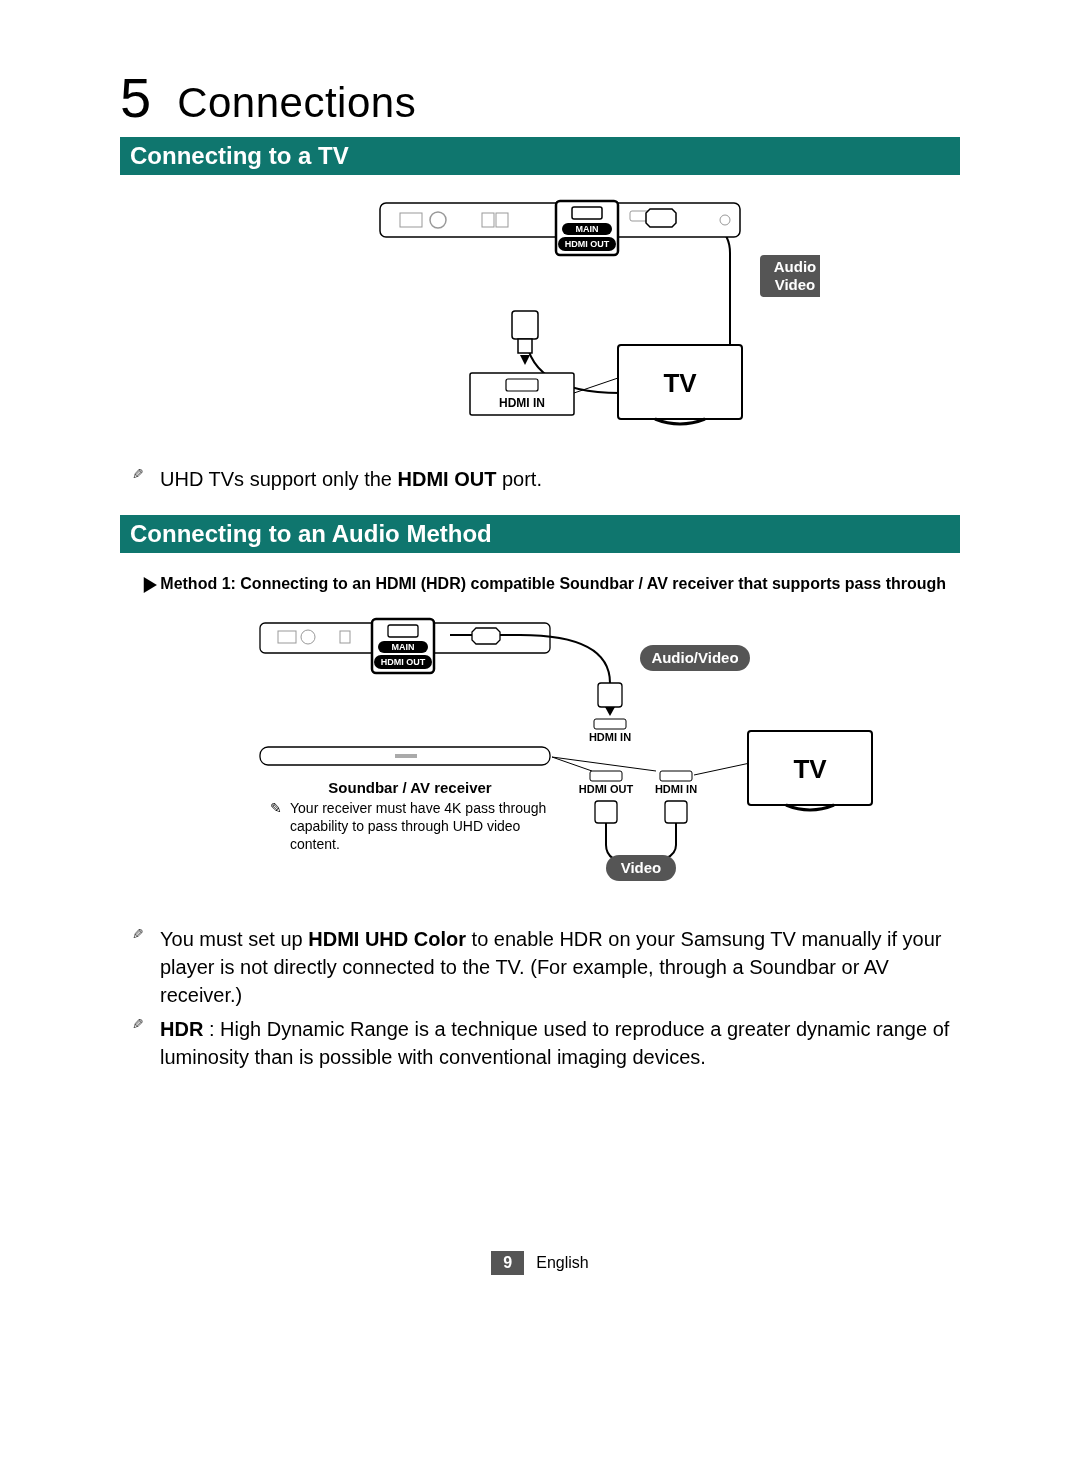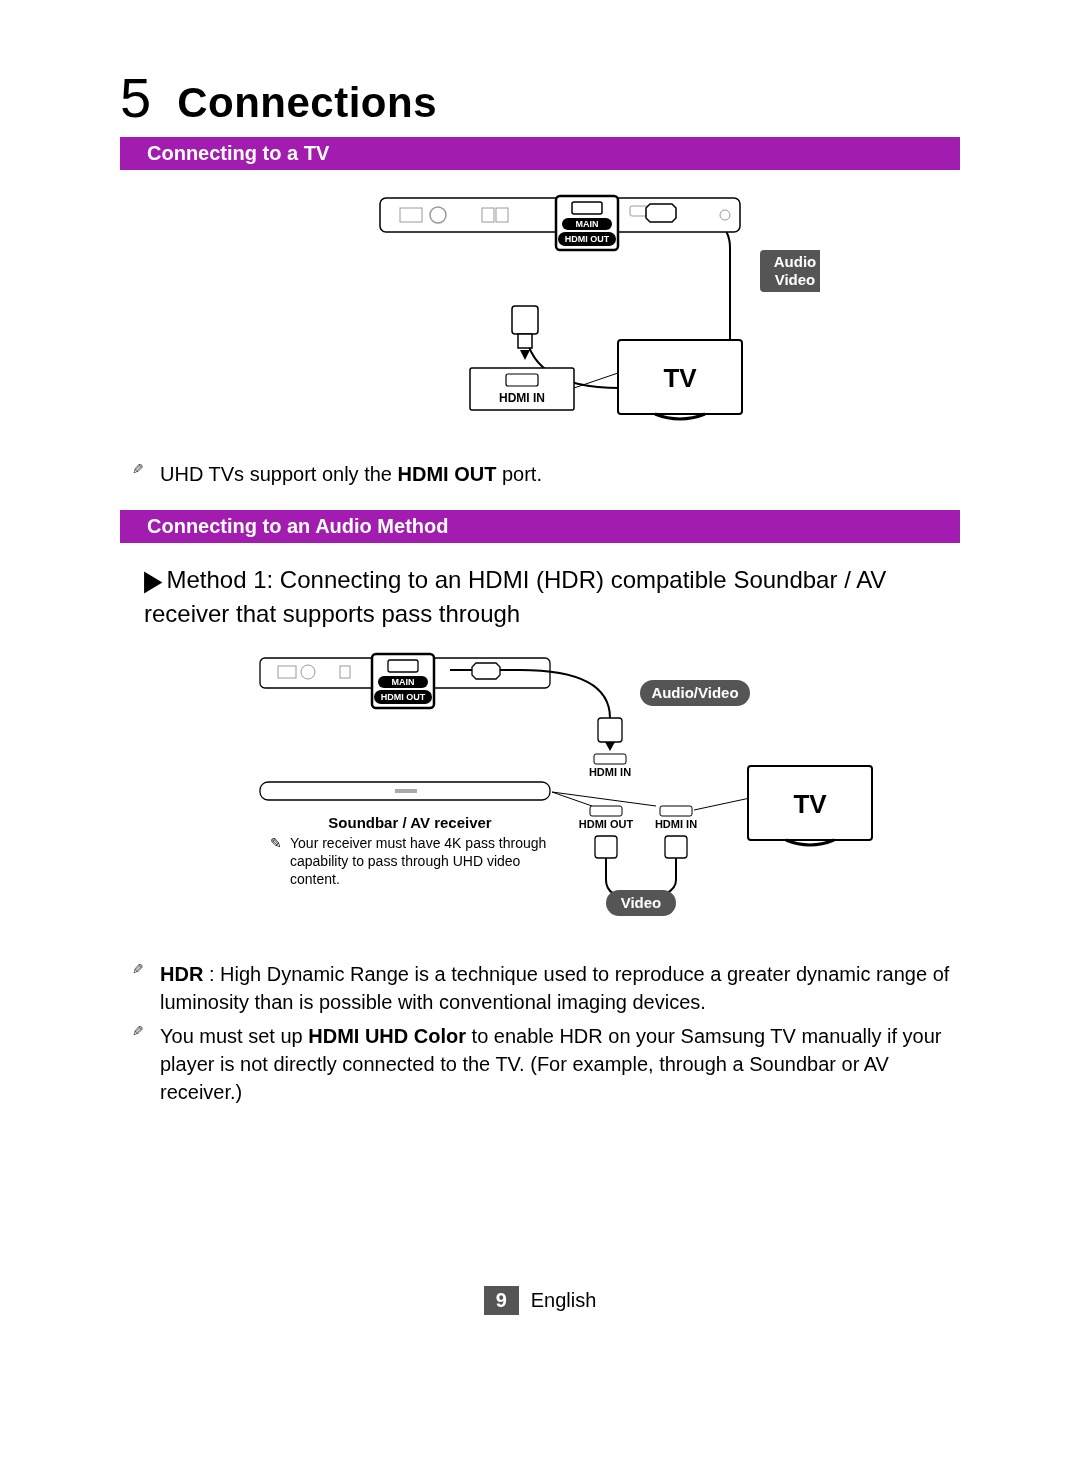--- a/index.html
+++ b/index.html
@@ -20,29 +20,29 @@
   }
   .chapter-num {
     font-size: 56px;
     font-weight: 300;
     font-family: "Trebuchet MS", Arial, sans-serif;
     margin-right: 26px;
     line-height: 1;
   }
   .chapter-title {
     font-size: 42px;
-    font-weight: 700;
+    font-weight: 400;
     letter-spacing: 0.5px;
   }
   .section-bar {
-    background: #a21caf;
+    background: #0f766e;
     color: #fff;
-    font-size: 20px;
+    font-size: 24px;
     font-weight: bold;
-    padding: 5px 27px;
+    padding: 5px 10px;
     margin-top: 2px;
   }
   .diagram {
     margin: 18px auto 10px auto;
     text-align: left;
   }
   .diagram svg { display:block; margin:0 auto; }
   .bullets {
     list-style: none;
     padding-left: 40px;
@@ -58,34 +58,34 @@
     content: "✎";
     position: absolute;
     left: -28px;
     top: 0;
     color: #333;
     font-size: 14px;
     transform: scaleX(-1);
   }
   .bold { font-weight: bold; }
   .caret-line {
-    font-size: 24px;
-    font-weight: normal;
+    font-size: 16px;
+    font-weight: bold;
     margin: 20px 0 8px 24px;
     line-height: 1.4;
   }
   .caret-line .caret {
     display:inline-block;
     transform: scaleY(1.2);
     margin-right: 4px;
   }
   .footer {
     text-align: center;
     margin-top: 180px;
-    font-size: 20px;
+    font-size: 16px;
   }
   .footer .pg {
     display: inline-block;
     background: #555;
     color: #fff;
     padding: 3px 12px;
     font-weight: bold;
     margin-right: 12px;
   }
   
@@ -226,24 +226,24 @@
       <text x="220" y="180" text-anchor="middle" class="lbl-sub">Soundbar / AV receiver</text>
       <text x="80" y="200" class="lbl-note">✎</text>
       <text x="100" y="200" class="lbl-note">Your receiver must have 4K pass through</text>
       <text x="100" y="218" class="lbl-note">capability to pass through UHD video</text>
       <text x="100" y="236" class="lbl-note">content.</text>
     </svg>
   </div>
 
   <ul class="bullets">
     <li>
+      <span>You must set up </span><span class="bold">HDMI UHD Color</span><span> to enable HDR on your Samsung TV manually if your player is not directly connected to the TV. (For example, through a Soundbar or AV receiver.)</span>
+    </li>
+    <li>
       <span class="bold">HDR</span><span> : High Dynamic Range is a technique used to reproduce a greater dynamic range of luminosity than is possible with conventional imaging devices.</span>
     </li>
-    <li>
-      <span>You must set up </span><span class="bold">HDMI UHD Color</span><span> to enable HDR on your Samsung TV manually if your player is not directly connected to the TV. (For example, through a Soundbar or AV receiver.)</span>
-    </li>
   </ul>
 
   <div class="footer">
     <span class="pg">9</span><span>English</span>
   </div>
 
 </div>
 
 </body></html>

